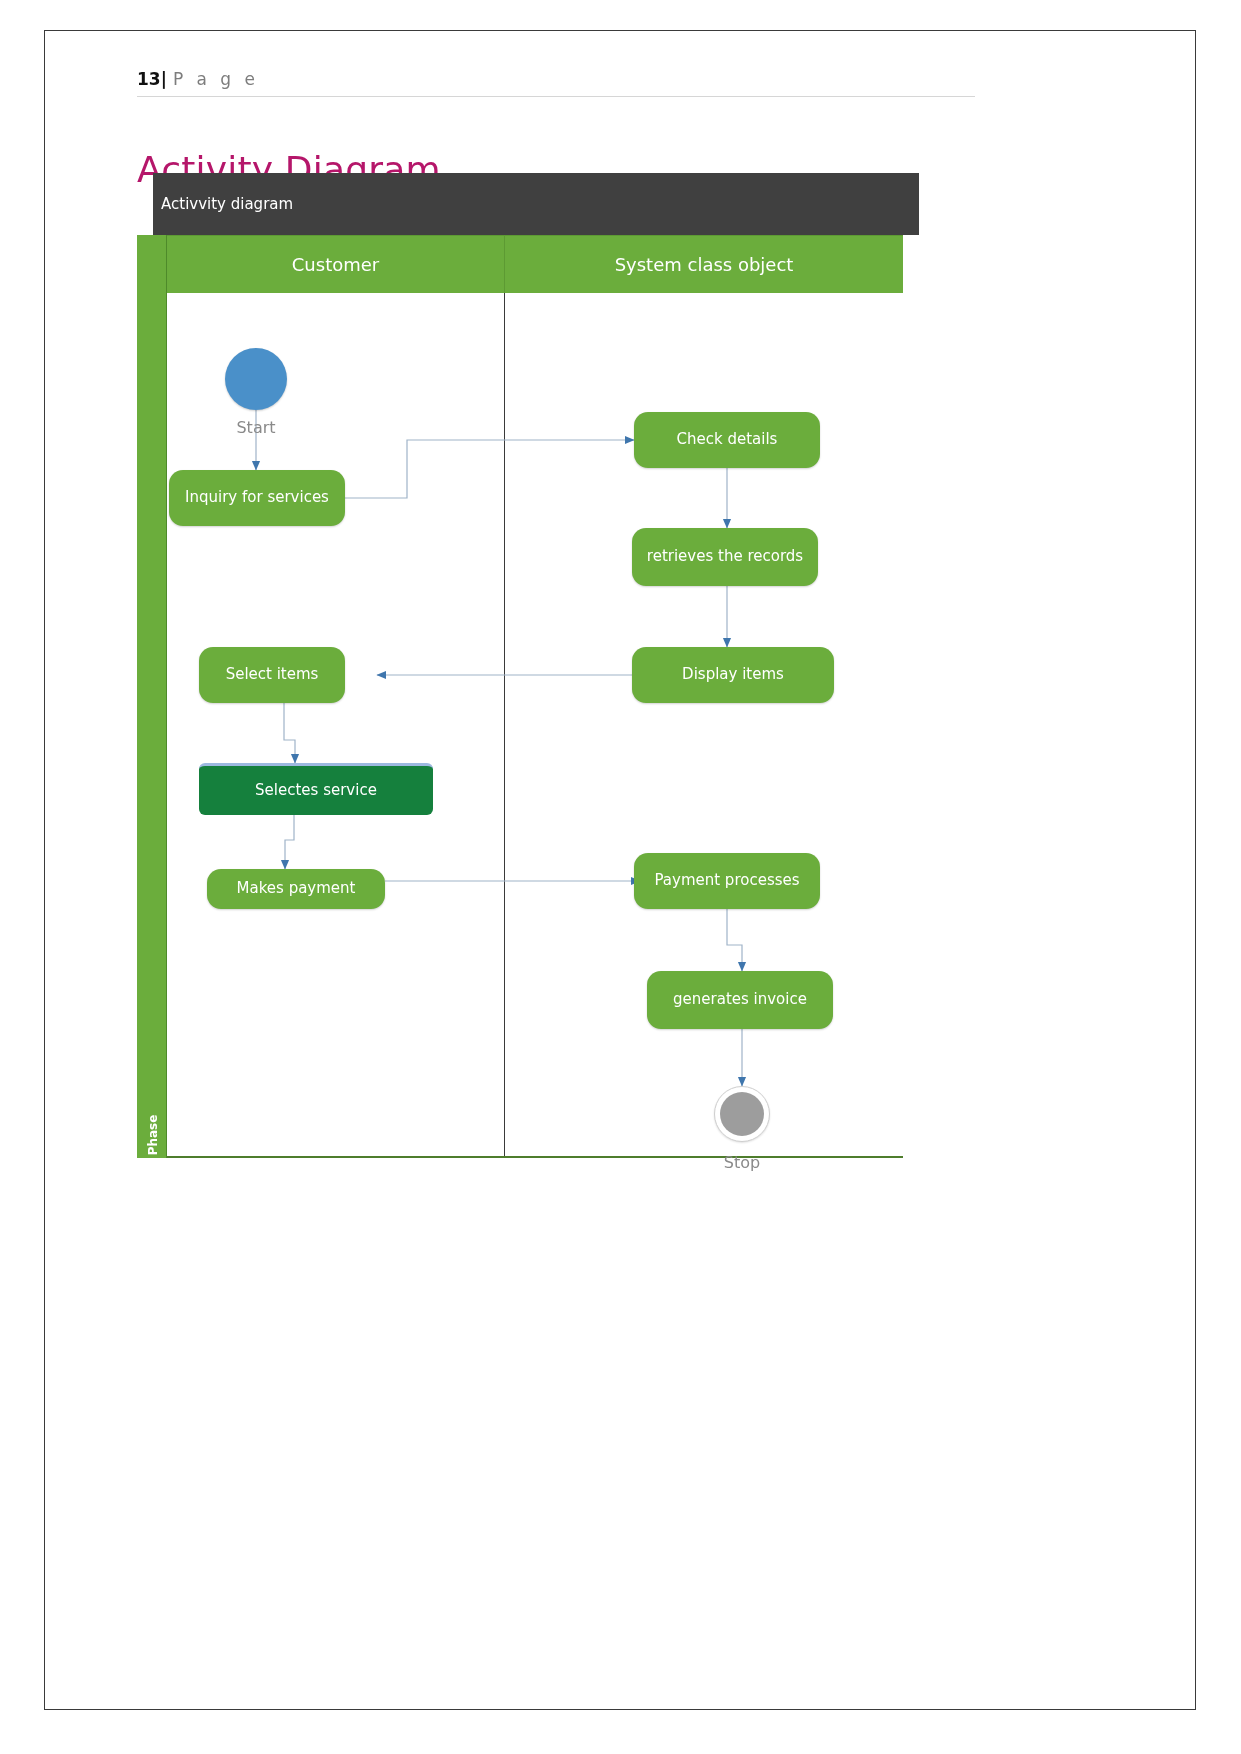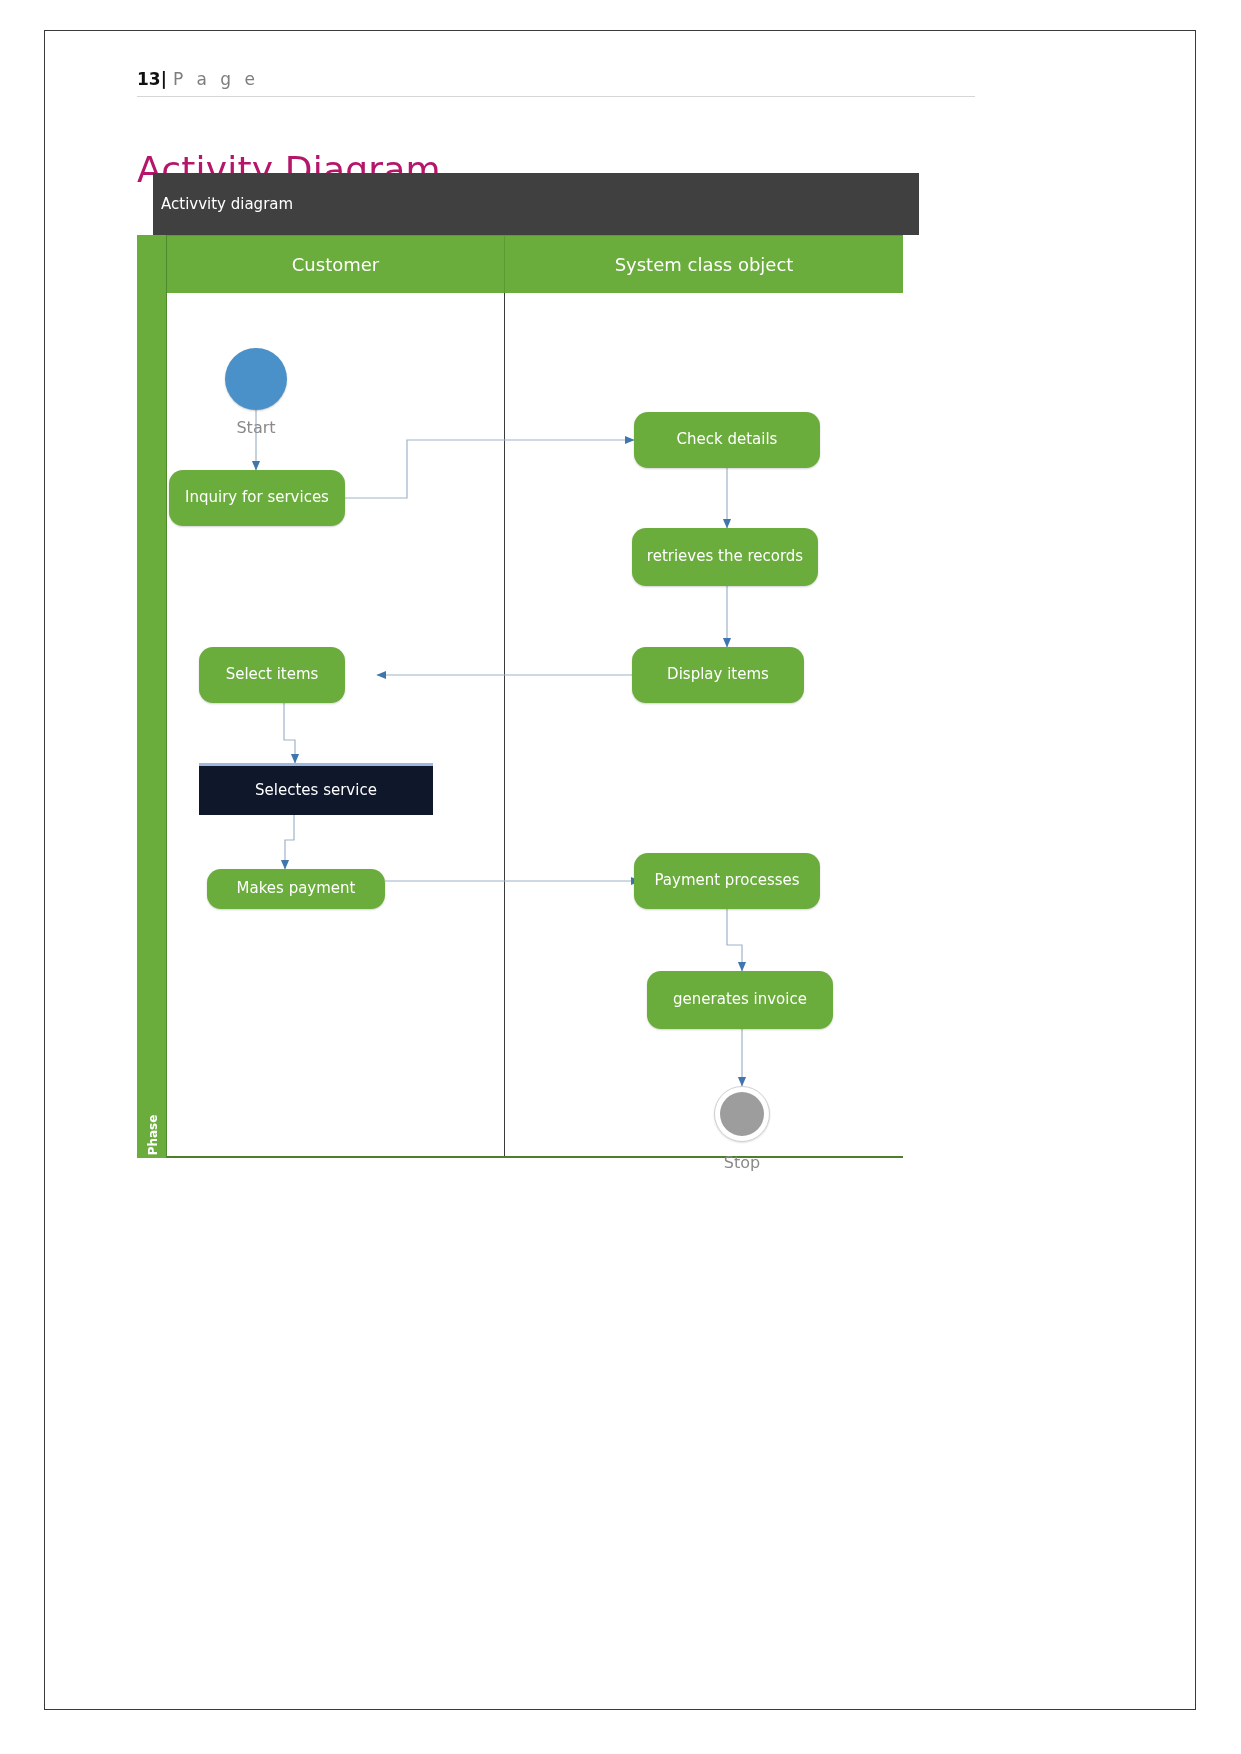--- a/index.html
+++ b/index.html
@@ -102,22 +102,22 @@
     border-radius:14px;
     color:#ffffff;
     font-size:15px;
     display:flex; align-items:center; justify-content:center;
     text-align:center;
     line-height:1.45;
     box-shadow:0 1px 2px rgba(0,0,0,0.18);
     padding:0 8px;
   }
   .node.blue {
-    background:#0f172a;
-    border-radius:0;
+    background:#15803d;
+    border-radius:6px;
     box-shadow:none;
     border-top:3px solid #9db9e0;
   }
   .start-circle {
     position:absolute;
     width:62px; height:62px; border-radius:50%;
     background:#4a90c9;
     box-shadow:0 1px 2px rgba(0,0,0,0.2);
   }
   .stop-outer {
@@ -226,21 +226,21 @@
       </div>
 
       <div class="node" style="left:497px; top:239px; width:186px; height:56px;">
         <span>Check details</span>
       </div>
 
       <div class="node" style="left:495px; top:355px; width:186px; height:58px;">
         <span>retrieves the records</span>
       </div>
 
-      <div class="node" style="left:495px; top:474px; width:172px; height:56px;">
+      <div class="node" style="left:495px; top:474px; width:202px; height:56px;">
         <span>Display items</span>
       </div>
 
       <div class="node" style="left:497px; top:680px; width:186px; height:56px;">
         <span>Payment processes</span>
       </div>
 
       <div class="node" style="left:510px; top:798px; width:186px; height:58px;">
         <span>generates invoice</span>
       </div>

